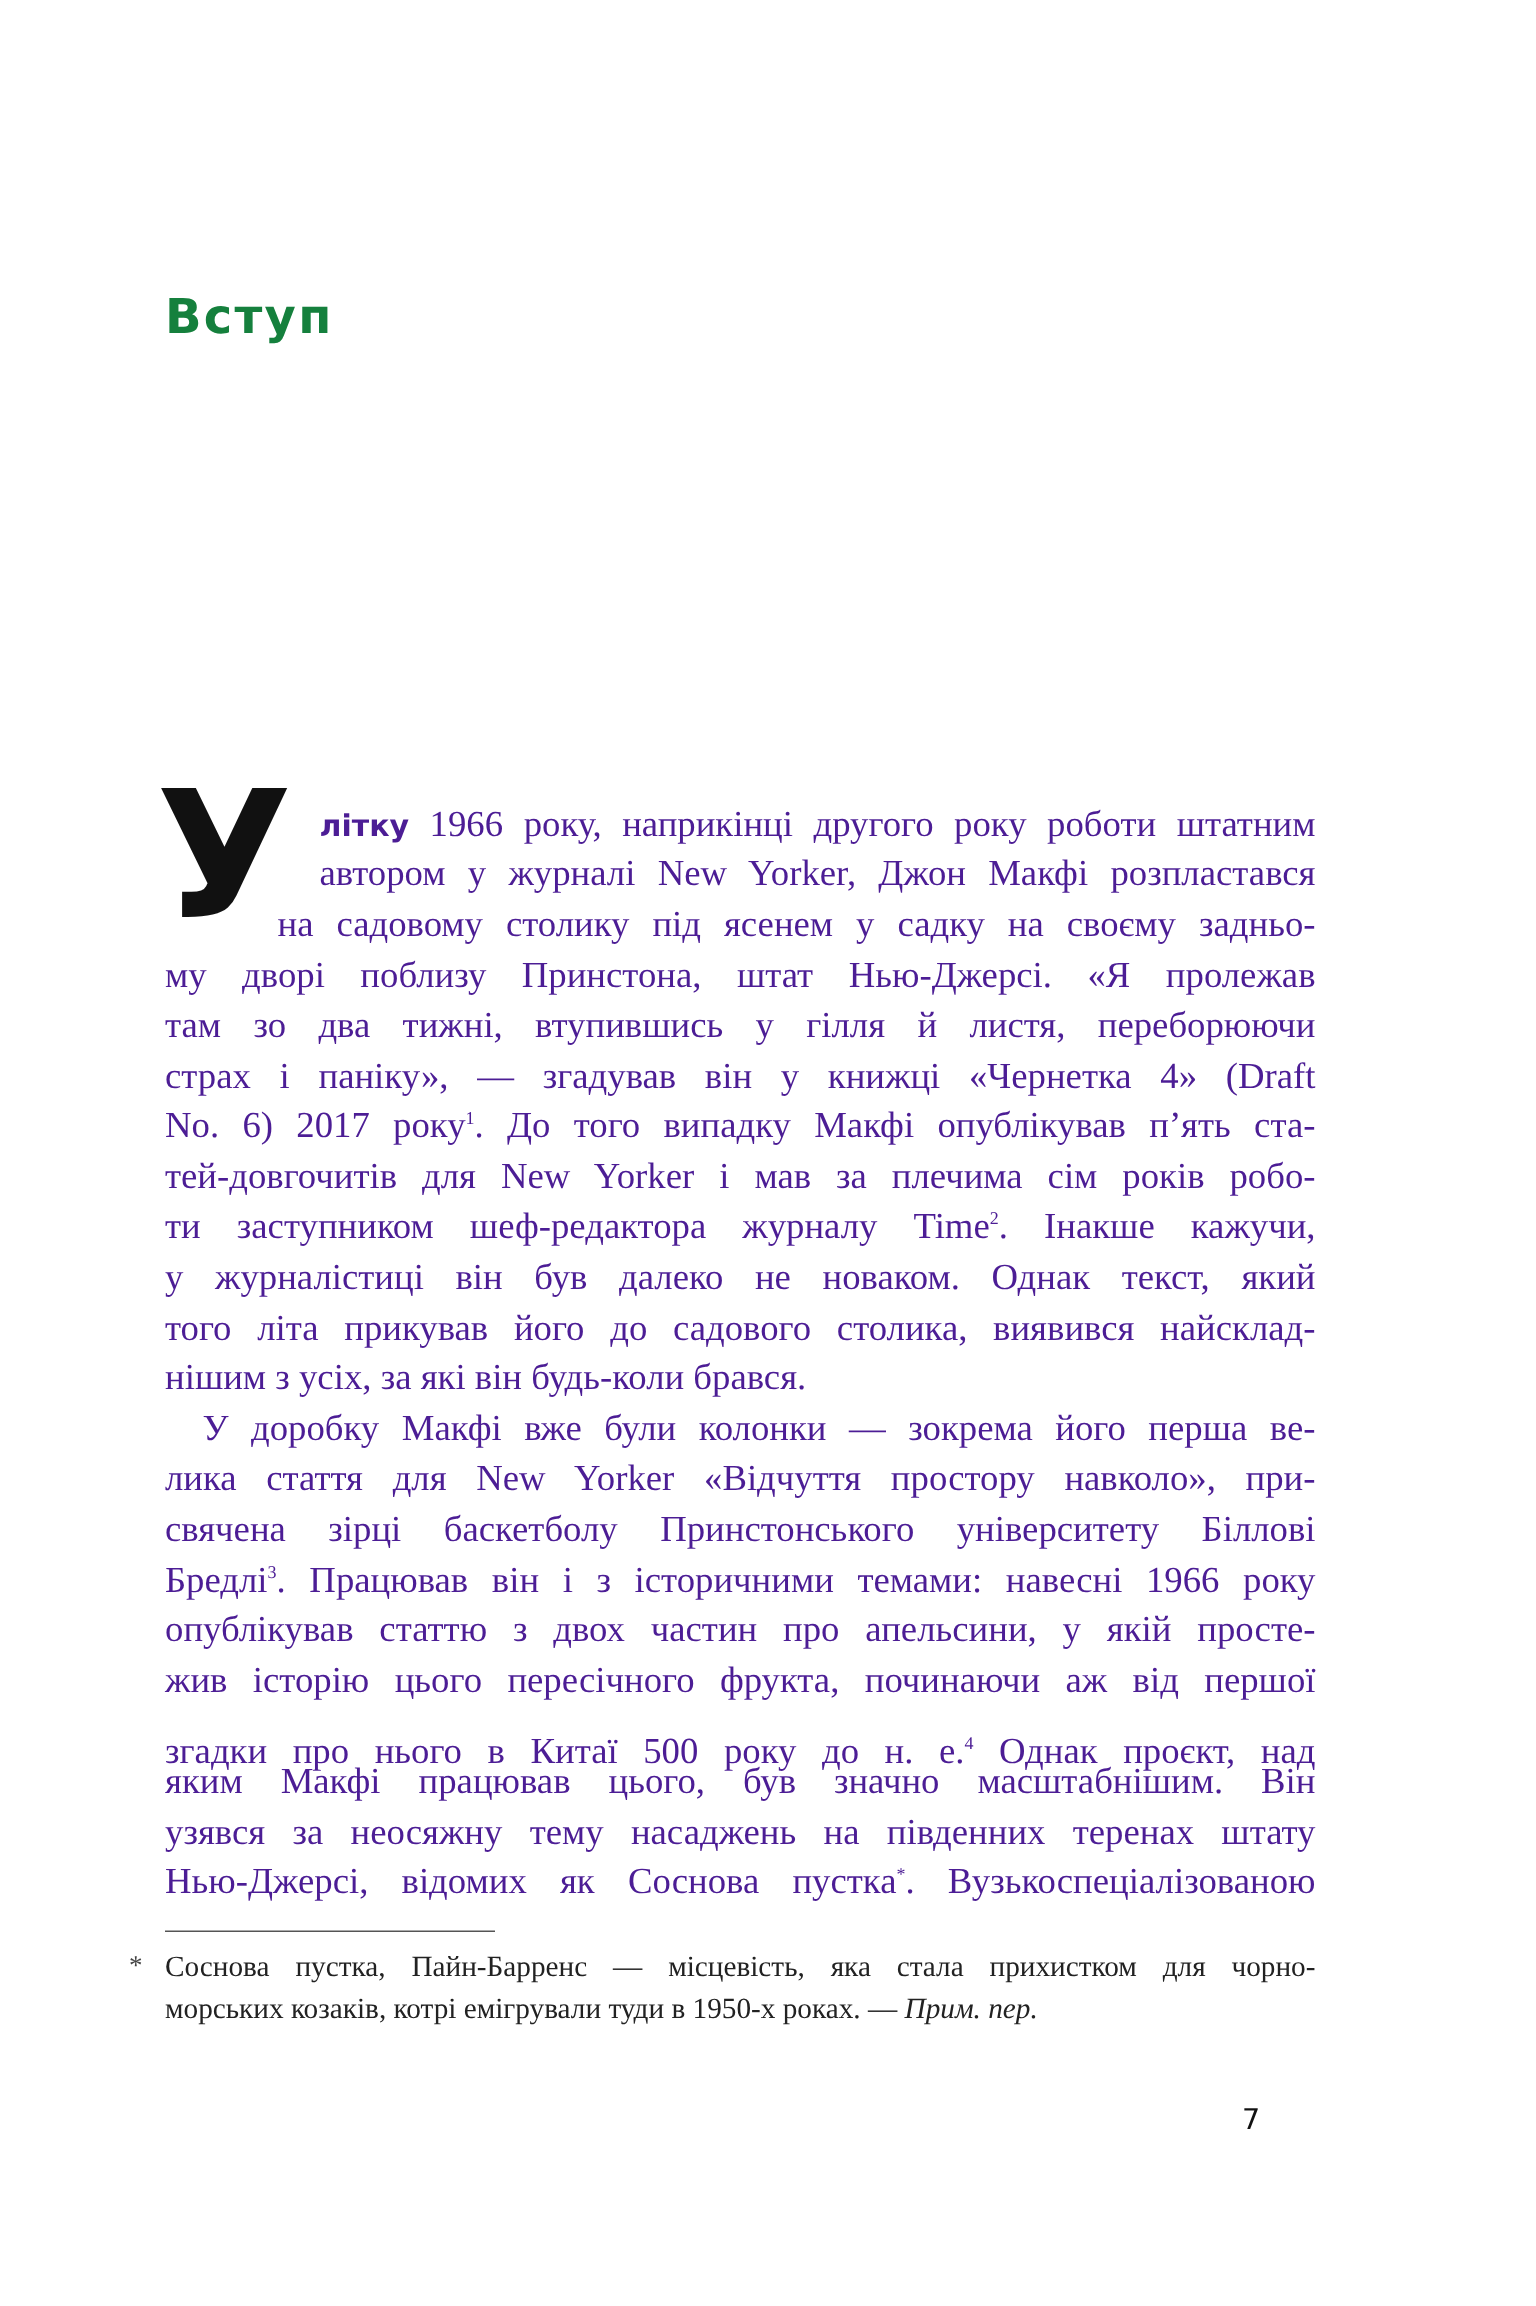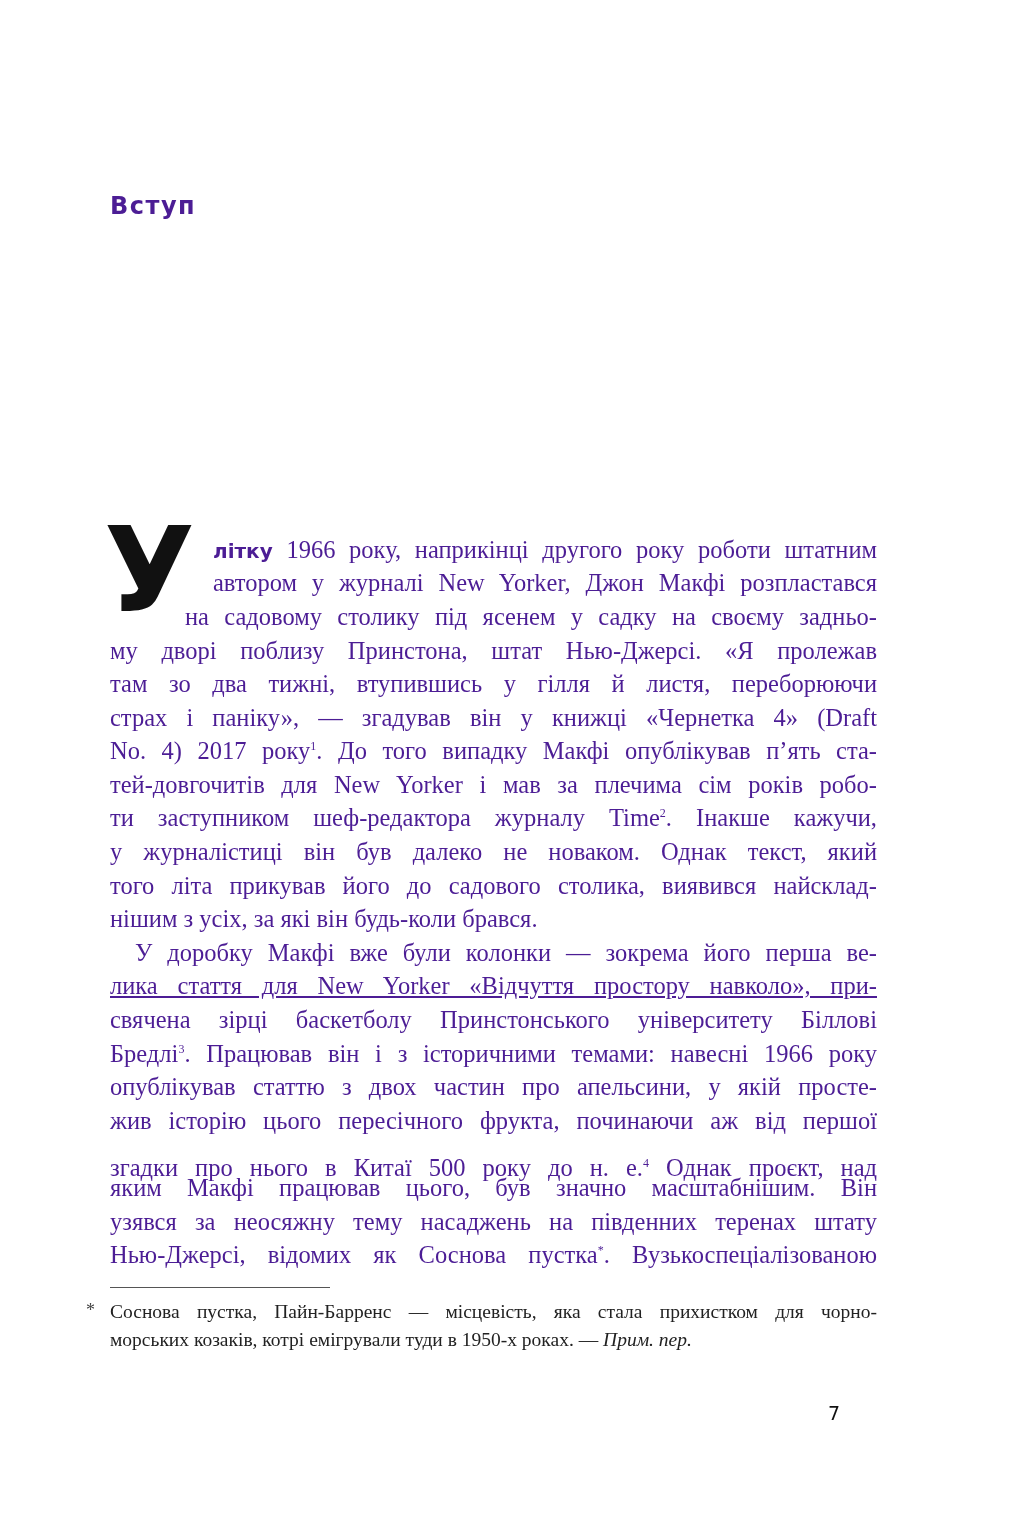--- a/index.html
+++ b/index.html
@@ -1,20 +1,20 @@
 <!DOCTYPE html>
 <html><head>
 <meta charset="utf-8">
 <style>
   html, body { margin: 0; padding: 0; background: #ffffff; }
   body { width: 1024px; height: 1537px; position: relative; overflow: hidden; color: #1a1a1a; }
   .heading {
     position: absolute; left: 110px; top: 192px;
-    font-family: "DejaVu Sans", sans-serif; font-weight: bold; font-size: 24px;
-    letter-spacing: 1.5px; color: #4c1d95;
+    font-family: "DejaVu Sans", sans-serif; font-weight: bold; font-size: 32px;
+    letter-spacing: 1.5px; color: #15803d;
     margin: 0;
   }
   .dropcap {
     position: absolute; left: 104px; top: 520px;
     font-family: "DejaVu Sans", sans-serif; font-weight: bold;
     font-size: 118px; line-height: 100px; color: #111;
   }
   .line {
     position: absolute; height: 33px; line-height: 33px;
     font-family: "Liberation Serif", serif; font-size: 24.5px; color: #4c1d95;
@@ -49,31 +49,31 @@
 
 <div class="dropcap">У</div>
 
 <div>
   <div class="line" style="left:213px; width:664px; top:533px;"><span class="bold">літку</span><span> 1966 року, наприкінці другого року роботи штатним</span></div>
   <div class="line" style="left:213px; width:664px; top:566px;">автором у журналі New Yorker, Джон Макфі розпластався</div>
   <div class="line" style="left:185px; width:692px; top:600px;">на садовому столику під ясенем у садку на своєму задньо-</div>
   <div class="line" style="left:110px; width:767px; top:634px;">му дворі поблизу Принстона, штат Нью-Джерсі. «Я пролежав</div>
   <div class="line" style="left:110px; width:767px; top:667px;">там зо два тижні, втупившись у гілля й листя, переборюючи</div>
   <div class="line" style="left:110px; width:767px; top:701px;">страх і паніку», — згадував він у книжці «Чернетка 4» (Draft</div>
-  <div class="line" style="left:110px; width:767px; top:734px;"><span>No. 4) 2017 року</span><sup>1</sup><span>. До того випадку Макфі опублікував п’ять ста-</span></div>
+  <div class="line" style="left:110px; width:767px; top:734px;"><span>No. 6) 2017 року</span><sup>1</sup><span>. До того випадку Макфі опублікував п’ять ста-</span></div>
   <div class="line" style="left:110px; width:767px; top:768px;">тей-довгочитів для New Yorker і мав за плечима сім років робо-</div>
   <div class="line" style="left:110px; width:767px; top:801px;"><span>ти заступником шеф-редактора журналу Time</span><sup>2</sup><span>. Інакше кажучи,</span></div>
   <div class="line" style="left:110px; width:767px; top:835px;">у журналістиці він був далеко не новаком. Однак текст, який</div>
   <div class="line" style="left:110px; width:767px; top:869px;">того літа прикував його до садового столика, виявився найсклад-</div>
   <div class="line last" style="left:110px; width:767px; top:902px;">нішим з усіх, за які він будь-коли брався.</div>
 </div>
 
 <div>
   <div class="line" style="left:135px; width:742px; top:936px;">У доробку Макфі вже були колонки — зокрема його перша ве-</div>
-  <div class="line" style="left:110px; width:767px; top:969px;text-decoration:underline;">лика стаття для New Yorker «Відчуття простору навколо», при-</div>
+  <div class="line" style="left:110px; width:767px; top:969px;">лика стаття для New Yorker «Відчуття простору навколо», при-</div>
   <div class="line" style="left:110px; width:767px; top:1003px;">свячена зірці баскетболу Принстонського університету Біллові</div>
   <div class="line" style="left:110px; width:767px; top:1037px;"><span>Бредлі</span><sup>3</sup><span>. Працював він і з історичними темами: навесні 1966 року</span></div>
   <div class="line" style="left:110px; width:767px; top:1070px;">опублікував статтю з двох частин про апельсини, у якій просте-</div>
   <div class="line" style="left:110px; width:767px; top:1104px;">жив історію цього пересічного фрукта, починаючи аж від першої</div>
   <div class="line" style="left:110px; width:767px; top:1138px;margin-top:13px;"><span>згадки про нього в Китаї 500 року до н. е.</span><sup>4</sup><span> Однак проєкт, над</span></div>
   <div class="line" style="left:110px; width:767px; top:1171px;">яким Макфі працював цього, був значно масштабнішим. Він</div>
   <div class="line" style="left:110px; width:767px; top:1205px;">узявся за неосяжну тему насаджень на південних теренах штату</div>
   <div class="line" style="left:110px; width:767px; top:1238px;"><span>Нью-Джерсі, відомих як Соснова пустка</span><sup>*</sup><span>. Вузькоспеціалізованою</span></div>
 </div>
 

